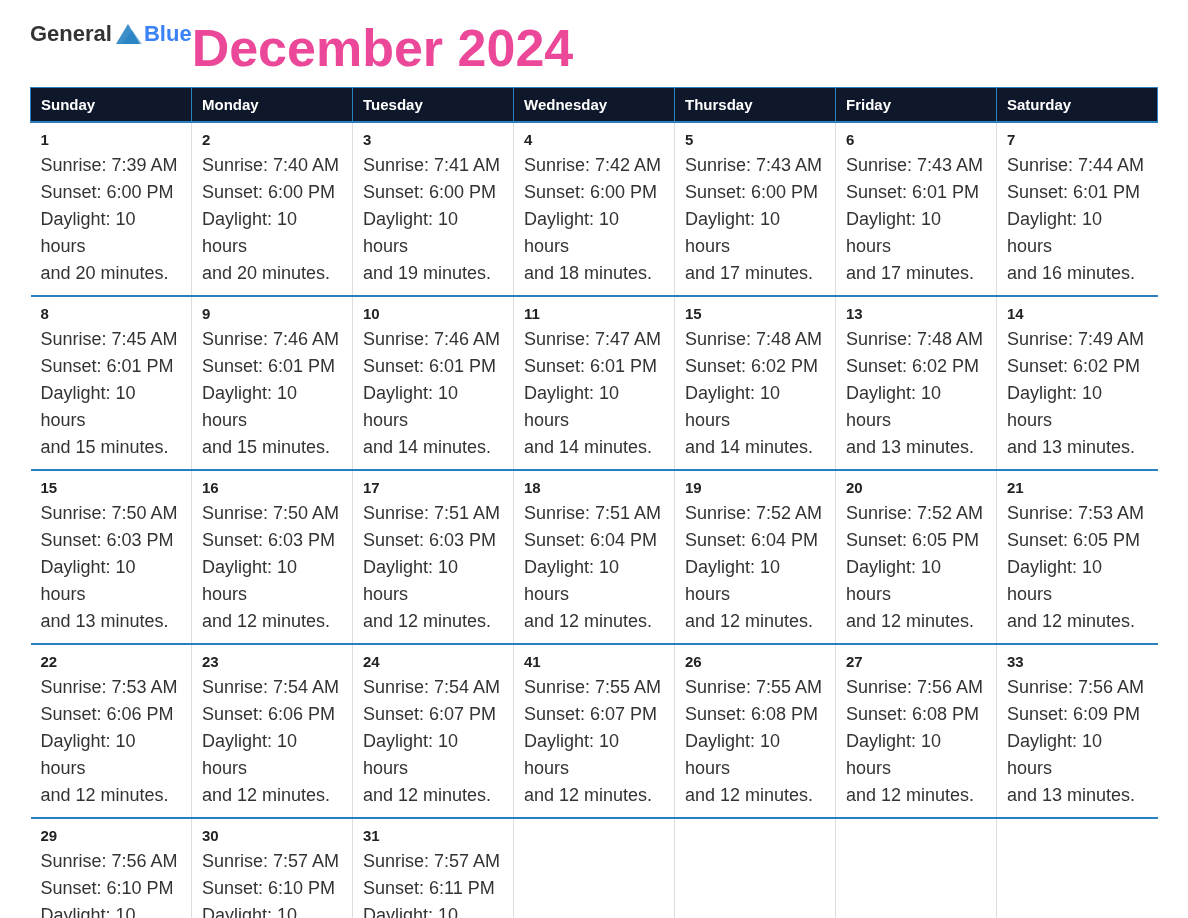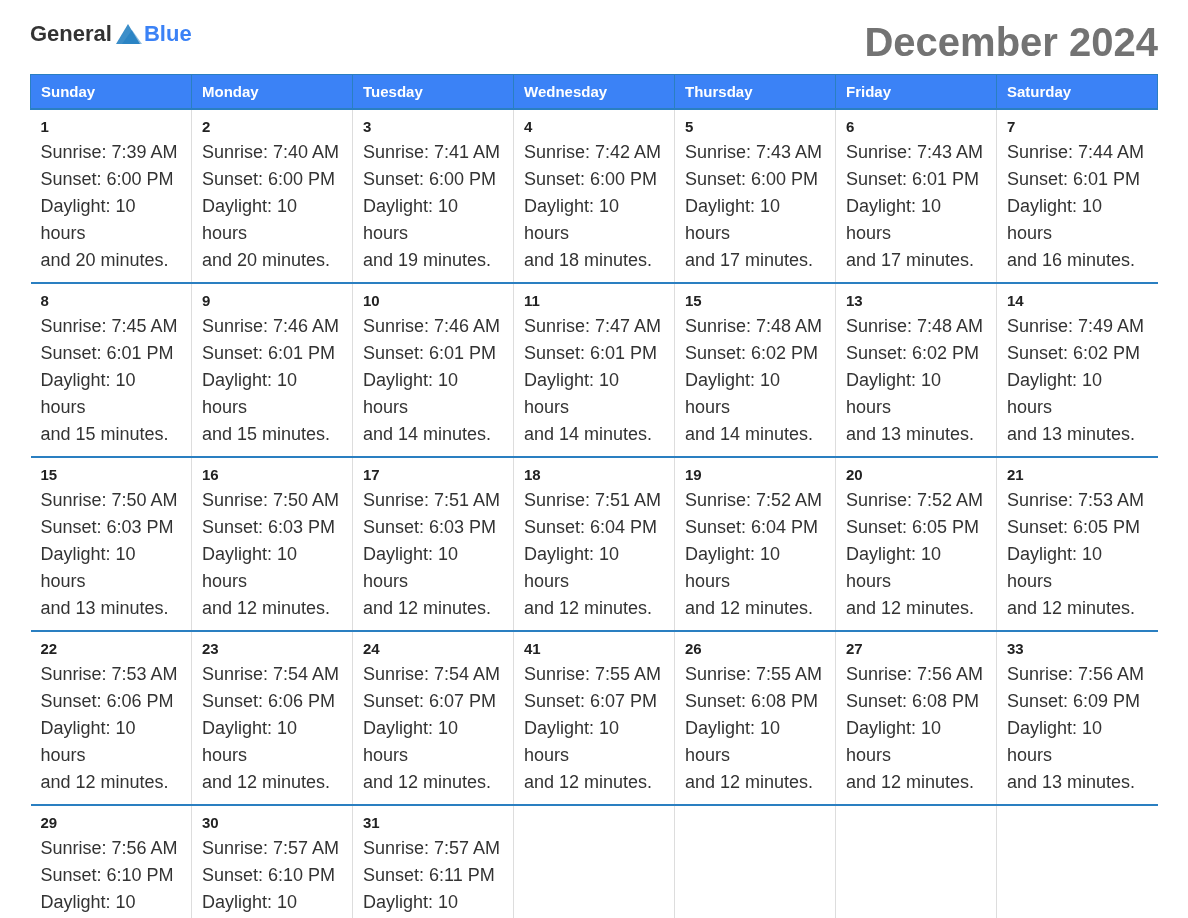--- a/index.html
+++ b/index.html
@@ -5,21 +5,20 @@
     * { box-sizing: border-box; margin: 0; padding: 0; }
     body {
       font-family: Arial, sans-serif;
       background: #fff;
       width: 1188px;
       min-height: 918px;
       padding: 20px 30px;
     }
     .header {
       display: flex;
-      justify-content: space-between;
       align-items: flex-start;
       margin-bottom: 10px;
     }
     .logo {
       display: flex;
       align-items: center;
       font-size: 22px;
       font-weight: bold;
     }
     .logo-general {
@@ -30,37 +29,37 @@
     }
     .logo-icon {
       width: 28px;
       height: 28px;
       margin: 0 2px;
     }
     .title-block {
       text-align: right;
     }
     .month-title {
-      font-size: 40px;
-      font-weight: bold;
-      color: #737373;
+      font-size: 52px;
+      font-weight: bold;
+      color: #ec4899;
       line-height: 1.1;
     }
     .location {
       font-size: 22px;
       color: #444;
       margin-top: 4px;
     }
     table {
       width: 100%;
       border-collapse: collapse;
       margin-top: 10px;
     }
     thead tr th {
-      background-color: #3b82f6;
+      background-color: #0f172a;
       color: #fff;
       font-size: 15px;
       font-weight: bold;
       padding: 8px 10px;
       text-align: left;
       border: 1px solid #2a7fc1;
     }
     tbody tr {
       border-top: 2px solid #2a7fc1;
     }

